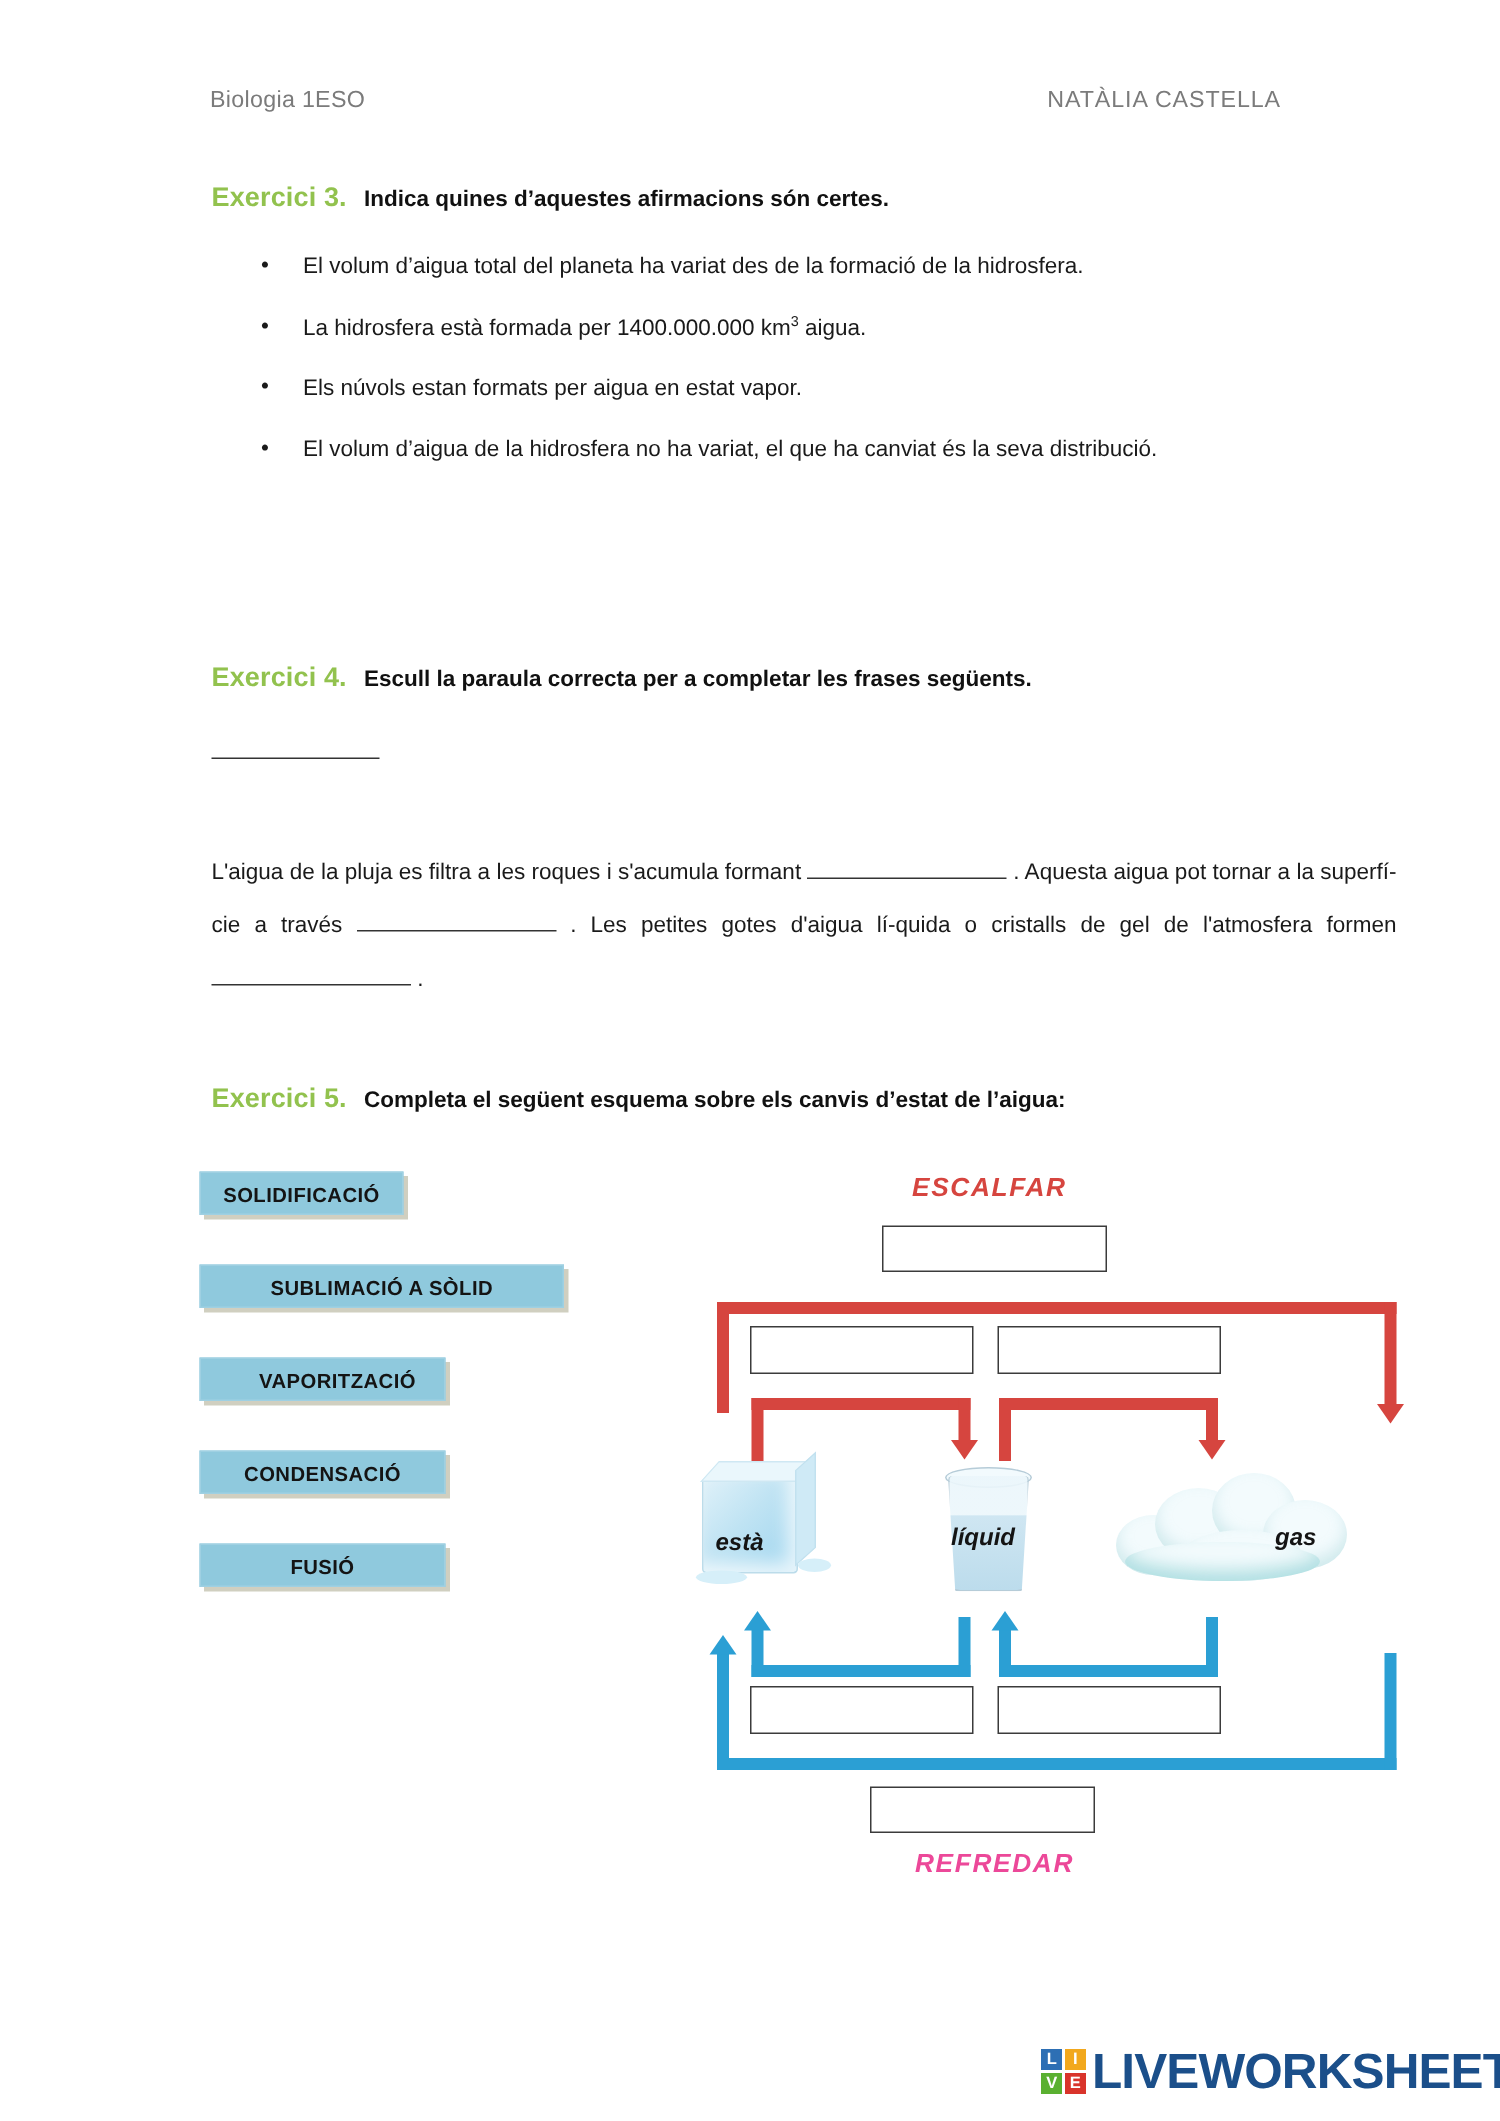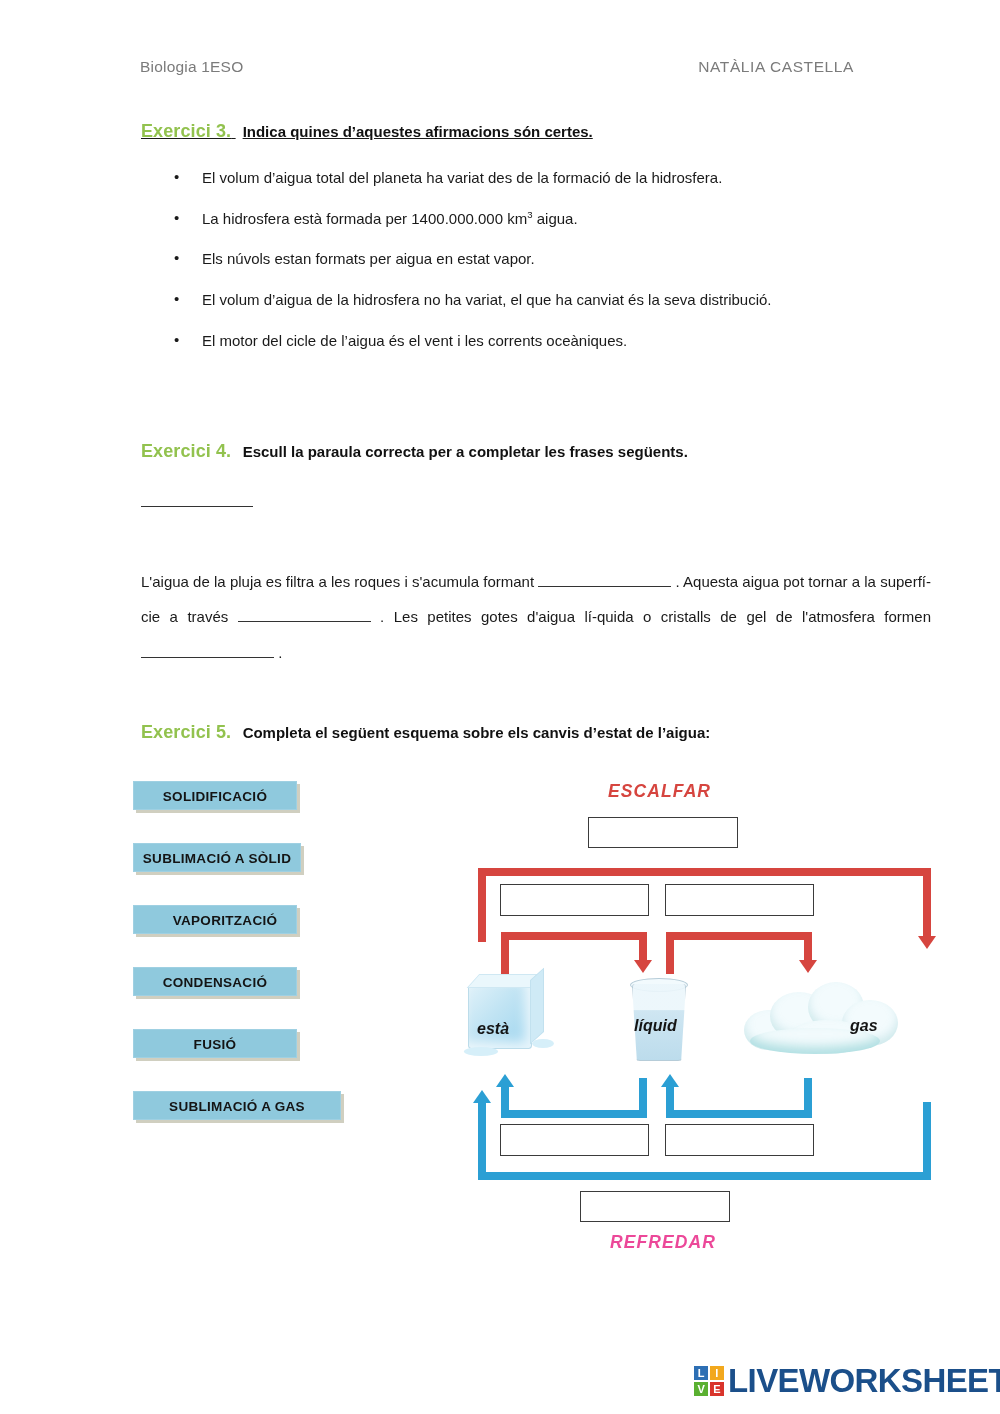--- a/index.html
+++ b/index.html
@@ -281,31 +281,30 @@
   }
 </style>
 </head>
 <body>
 
 <div class="page-header">
   <span class="left">Biologia 1ESO</span>
   <span class="right">NATÀLIA CASTELLA</span>
 </div>
 
-<div class="ex-heading" style="top:121px;text-decoration:underline;">
+<div class="ex-heading" style="top:121px;">
   <span class="ex-num">Exercici 3.</span>
   <span class="ex-title">Indica quines d’aquestes afirmacions són certes.</span>
 </div>
 
 <ul class="bullets">
   <li><span>El volum d’aigua total del planeta ha variat des de la formació de la hidrosfera.</span></li>
   <li><span>La hidrosfera està formada per 1400.000.000 km</span><sup>3</sup><span> aigua.</span></li>
   <li><span>Els núvols estan formats per aigua en estat vapor.</span></li>
   <li><span>El volum d’aigua de la hidrosfera no ha variat, el que ha canviat és la seva distribució.</span></li>
-  <li><span>El motor del cicle de l’aigua és el vent i les corrents oceàniques.</span></li>
 </ul>
 
 <div class="ex-heading" style="top:441px;">
   <span class="ex-num">Exercici 4.</span>
   <span class="ex-title">Escull la paraula correcta per a completar les frases següents.</span>
 </div>
 
 <div class="ex4-lines">
   <div class="line">
     <span class="blank b-md"></span>
@@ -321,26 +320,25 @@
   <span class="blank b-lg"></span>
   <span>.</span>
 </div>
 
 <div class="ex-heading" style="top:722px;">
   <span class="ex-num">Exercici 5.</span>
   <span class="ex-title">Completa el següent esquema sobre els canvis d’estat de l’aigua:</span>
 </div>
 
 <div class="drag-col">
-  <div class="drag-box" style="width:164px;">SOLIDIFICACIÓ</div>
-  <div class="drag-box" style="width:168px;">SUBLIMACIÓ A SÒLID</div>
+  <div class="drag-box" style="width:136px;">SOLIDIFICACIÓ</div>
+  <div class="drag-box" style="width:243px;">SUBLIMACIÓ A SÒLID</div>
   <div class="drag-box" style="width:164px;padding-left:20px;">VAPORITZACIÓ</div>
   <div class="drag-box" style="width:164px;">CONDENSACIÓ</div>
   <div class="drag-box" style="width:164px;">FUSIÓ</div>
-  <div class="drag-box" style="width:208px;">SUBLIMACIÓ A GAS</div>
 </div>
 
 <div class="diagram">
 
   <div class="cap cap-hot">ESCALFAR</div>
   <div class="cap cap-cold">REFREDAR</div>
 
   <div class="bar red" style="left:38px;  top:96px;  width:453px; height:8px;"></div>
 
   <div class="bar red" style="left:38px;  top:96px;  width:8px;   height:74px;"></div>

